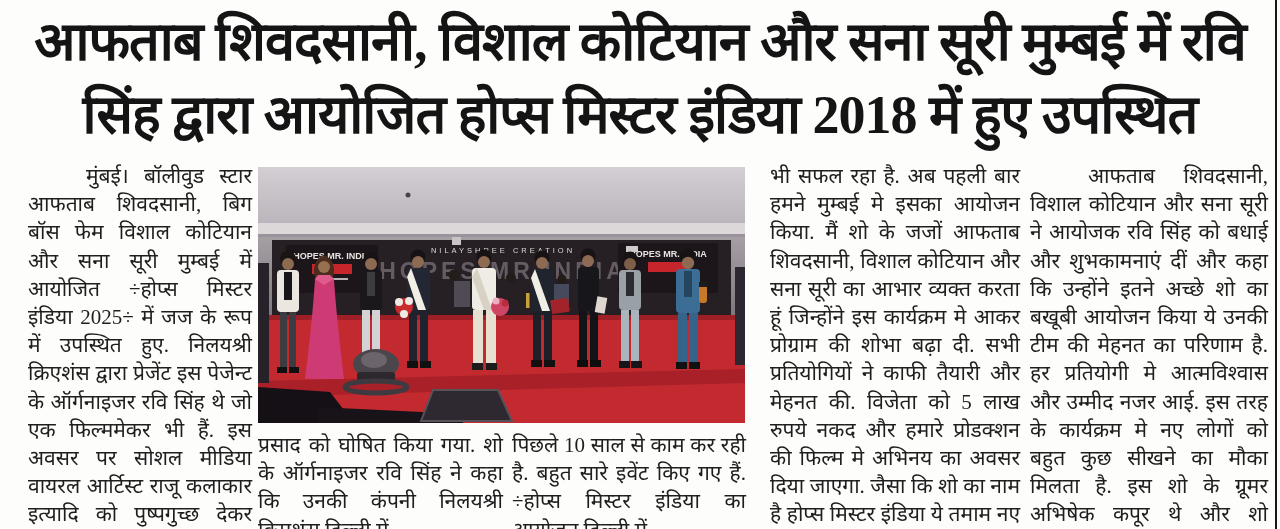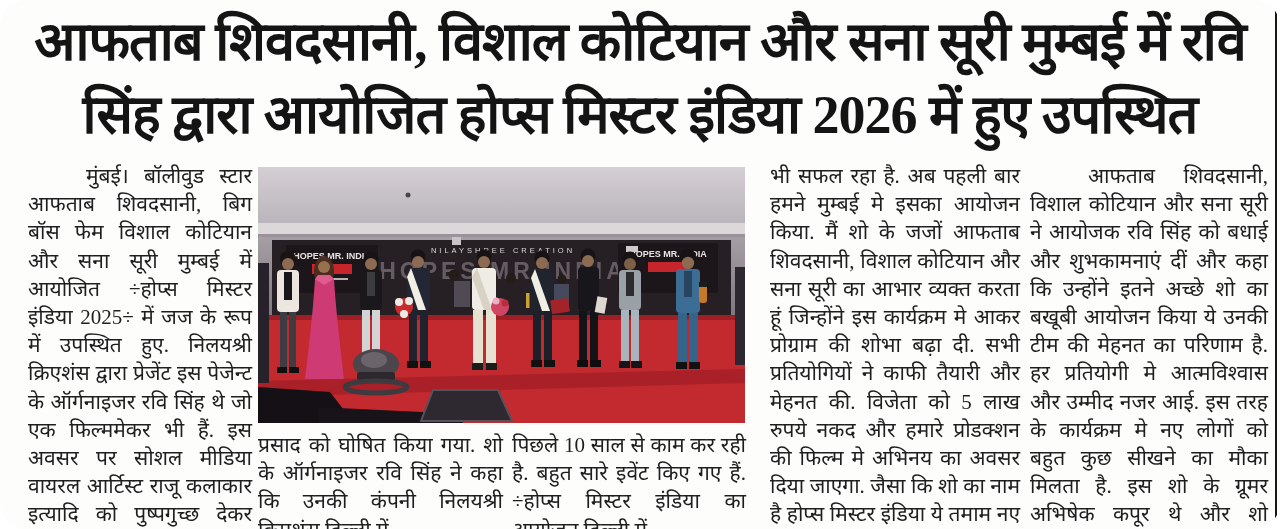--- a/index.html
+++ b/index.html
@@ -1,17 +1,17 @@
 <!DOCTYPE html>
 <html lang="hi"><head>
 <meta charset="utf-8">
 <style>
   html,body{margin:0;padding:0;background:#ffffff;}
   #clip{position:relative;width:1280px;height:529px;background:#fdfdfc;overflow:hidden;
-        font-family:"Liberation Serif","DejaVu Serif",serif;border-radius:26px;}
+        font-family:"Liberation Serif","DejaVu Serif",serif;}
   
   .headline{position:absolute;left:20px;right:20px;top:6px;text-align:center;
             color:#141414;font-weight:bold;font-size:54px;line-height:73px;
             letter-spacing:-1px;}
   .headline div{white-space:nowrap;}
   
   .col{position:absolute;color:#1e1e1e;font-size:21px;line-height:28.2px;
        text-align:justify;text-justify:inter-word;}
   .col p{margin:0;}
   .indent{text-indent:58px;}
@@ -27,21 +27,21 @@
          background:#b9b3ba;}
   .photo svg{display:block;width:100%;height:100%;}
 </style>
 </head>
 <body>
 
 <div id="clip">
 
   <div class="headline">
     <div>आफताब शिवदसानी, विशाल कोटियान और सना सूरी मुम्बई में रवि</div>
-    <div>सिंह द्वारा आयोजित होप्स मिस्टर इंडिया 2026 में हुए उपस्थित</div>
+    <div>सिंह द्वारा आयोजित होप्स मिस्टर इंडिया 2018 में हुए उपस्थित</div>
   </div>
 
   <div id="col1" class="col">
     <p class="indent">मुंबई। बॉलीवुड स्टार आफताब शिवदसानी, बिग बॉस फेम विशाल कोटियान और सना सूरी मुम्बई में आयोजित ÷होप्स मिस्टर इंडिया 2025÷ में जज के रूप में उपस्थित हुए. निलयश्री क्रिएशंस द्वारा प्रेजेंट इस पेजेन्ट के ऑर्गनाइजर रवि सिंह थे जो एक फिल्ममेकर भी हैं. इस अवसर पर सोशल मीडिया वायरल आर्टिस्ट राजू कलाकार इत्यादि को पुष्पगुच्छ देकर सम्मानित किया गया. इसके विजेता हर्षित मिश्रा, फर्स्ट रनरअप विवेक चौधरी और सेकंड रनरअप रूपेश</p>
   </div>
 
   <div class="photo">
     <svg viewBox="0 0 487 256" preserveAspectRatio="none">
       <defs>
         <linearGradient id="ceil" x1="0" y1="0" x2="0" y2="1">

